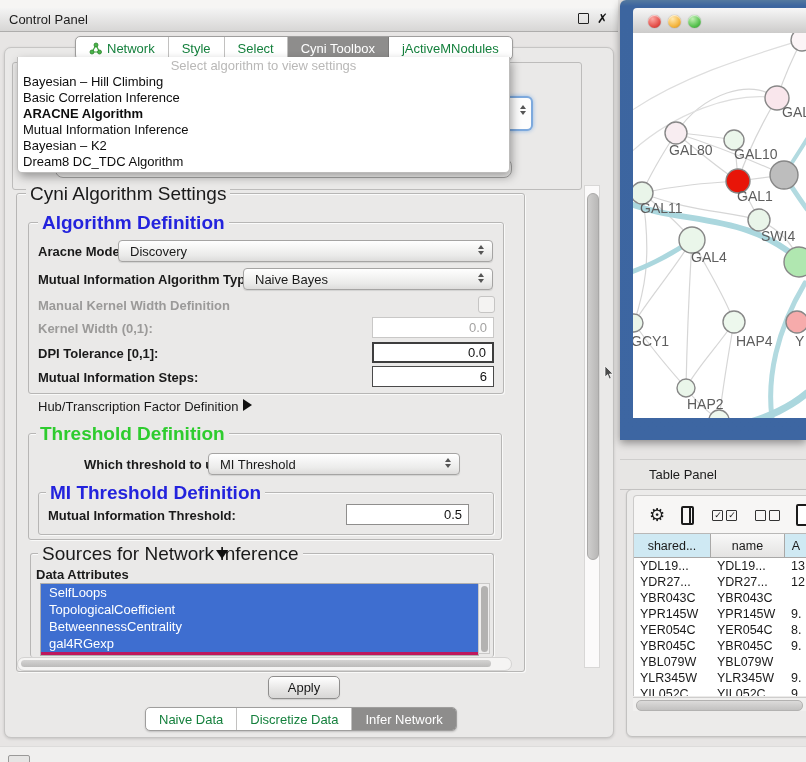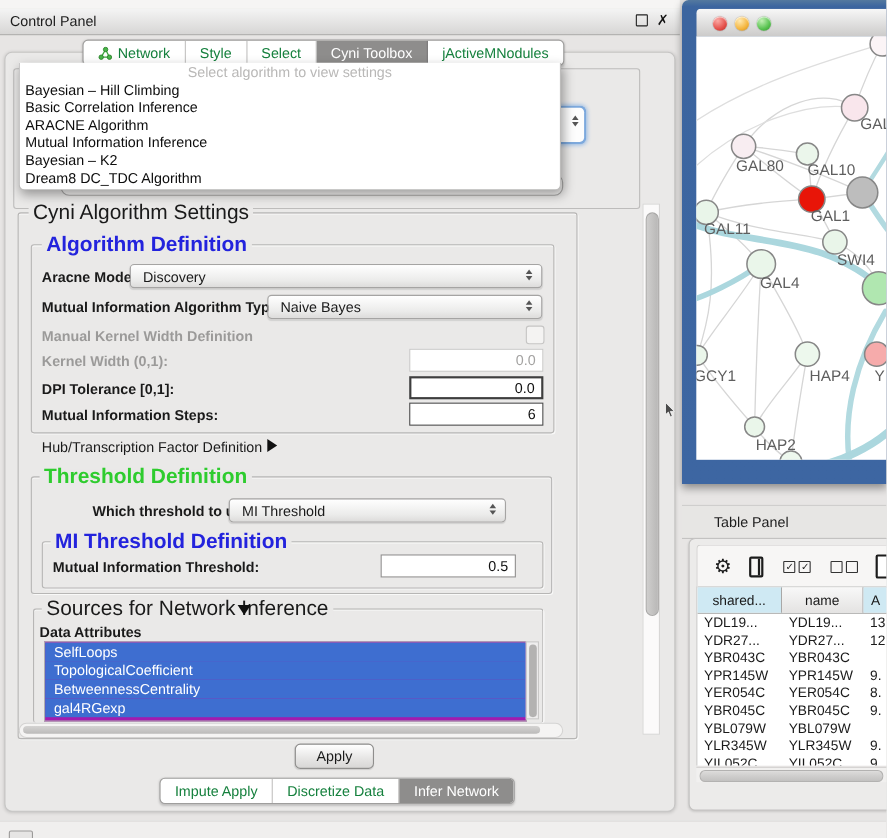--- a/index.html
+++ b/index.html
@@ -27,21 +27,21 @@
   
   .ghost-group{left:12px;top:62px;width:568px;height:126px;border:1px solid #bdbcbb;border-radius:3px;background:#eae9e8;}
   .ghost-combo-bottom{left:55px;top:158px;width:455px;height:18px;background:#f6f5f4;border:1px solid #a9a8a7;border-radius:8px;}
   .ghost-combo-focus{left:509px;top:96px;width:22px;height:31px;background:#fdfdfd;border:2px solid #7da9dd;border-left:none;border-radius:0 6px 6px 0;box-shadow:0 0 4px #8fb6e4;}
   .ghost-combo-focus .spin{position:absolute;right:5px;top:7px;}
 
   
   .dd{left:17px;top:57px;width:491px;height:115px;background:#fff;border:1px solid #bdbcbb;border-top:none;border-radius:0 0 5px 5px;box-shadow:2px 4px 10px rgba(0,0,0,.35);z-index:30;}
   .dd-ph{height:17px;line-height:17px;text-align:center;color:#b9b8b7;font-size:13px;}
   .dd-item{height:16px;line-height:16px;padding-left:5px;font-size:13px;color:#0d0d0d;white-space:nowrap;}
-  .dd-item.bold{font-weight:normal;}
+  .dd-item.bold{font-weight:bold;}
 
   
   .group{position:absolute;border:1px solid #b7b6b5;border-radius:3px;box-shadow:inset 0 1px 0 rgba(255,255,255,.8),1px 1px 0 rgba(255,255,255,.7);}
   .gtitle{position:absolute;background:#eae9e8;padding:0 4px;font-size:19px;line-height:14px;white-space:nowrap;}
   .blue{color:#2323dd;font-weight:bold;}
   .green{color:#2ecc2e;font-weight:bold;}
   .lbl{position:absolute;font-size:13px;white-space:nowrap;}
   .b{font-weight:bold;}
   .dis{color:#9b9a99;}
 
@@ -55,21 +55,21 @@
   .in-strong{border:2px solid #3e3e3e;color:#111;}
   .in-med{border:1.5px solid #4a4a4a;color:#111;}
   .in-norm{border:1px solid #8f8e8d;color:#111;}
 
   .checkbox{position:absolute;width:15px;height:15px;border:1px solid #c6c5c4;border-radius:3px;background:#f4f3f2;}
 
   .tri-right{display:inline-block;width:0;height:0;border-top:6px solid transparent;border-bottom:6px solid transparent;border-left:9px solid #111;vertical-align:middle;}
   .tri-down{display:inline-block;width:0;height:0;border-left:6.5px solid transparent;border-right:6.5px solid transparent;border-top:9px solid #111;vertical-align:middle;}
 
   
-  .attr-list{left:40px;top:583px;width:437px;height:71px;background:#a21caf;border:1px solid #b0afae;overflow:hidden;}
+  .attr-list{left:40px;top:583px;width:437px;height:71px;background:#be185d;border:1px solid #b0afae;overflow:hidden;}
   .attr-item{height:17px;line-height:17px;padding-left:8px;color:#fff;background:#3e6ed0;font-size:13px;white-space:nowrap;}
   .attr-vscroll{left:478px;top:583px;width:12px;height:71px;background:#efeeee;border:1px solid #c9c8c7;box-sizing:border-box;}
   .attr-vthumb{position:absolute;left:2px;top:2px;width:7px;height:66px;background:#b3b2b1;border-radius:4px;}
   .hscroll{position:absolute;background:#f5f4f3;border:1px solid #d4d3d2;border-radius:7px;}
   .hthumb{position:absolute;background:linear-gradient(#d4d3d2,#bcbbba);border-radius:5px;}
 
   
   .vscroll{left:584px;top:185px;width:16px;height:483px;background:#fbfafa;border:1px solid #d8d7d6;box-sizing:border-box;}
   .vthumb{position:absolute;left:2px;top:7px;width:10px;height:365px;background:linear-gradient(90deg,#cfcecd,#b9b8b7);border-radius:6px;border:1px solid #a9a8a7;}
 
@@ -254,21 +254,21 @@
   </div>
 
   <div class="abs vscroll">
       <span class="vthumb"></span>
     </div>
 
   <div class="btn" style="left:268px;top:676px;width:70px;">Apply</div>
 
   <div class="abs seg bottom-tabs">
     <div class="tab">
-        <span>Impute Apply</span>
+        <span>Naive Data</span>
       </div>
     <div class="tab">
         <span>Discretize Data</span>
       </div>
     <div class="tab sel">
         <span>Infer Network</span>
       </div>
   </div>
 
   <svg class="abs cursor" viewBox="0 0 10 14">

